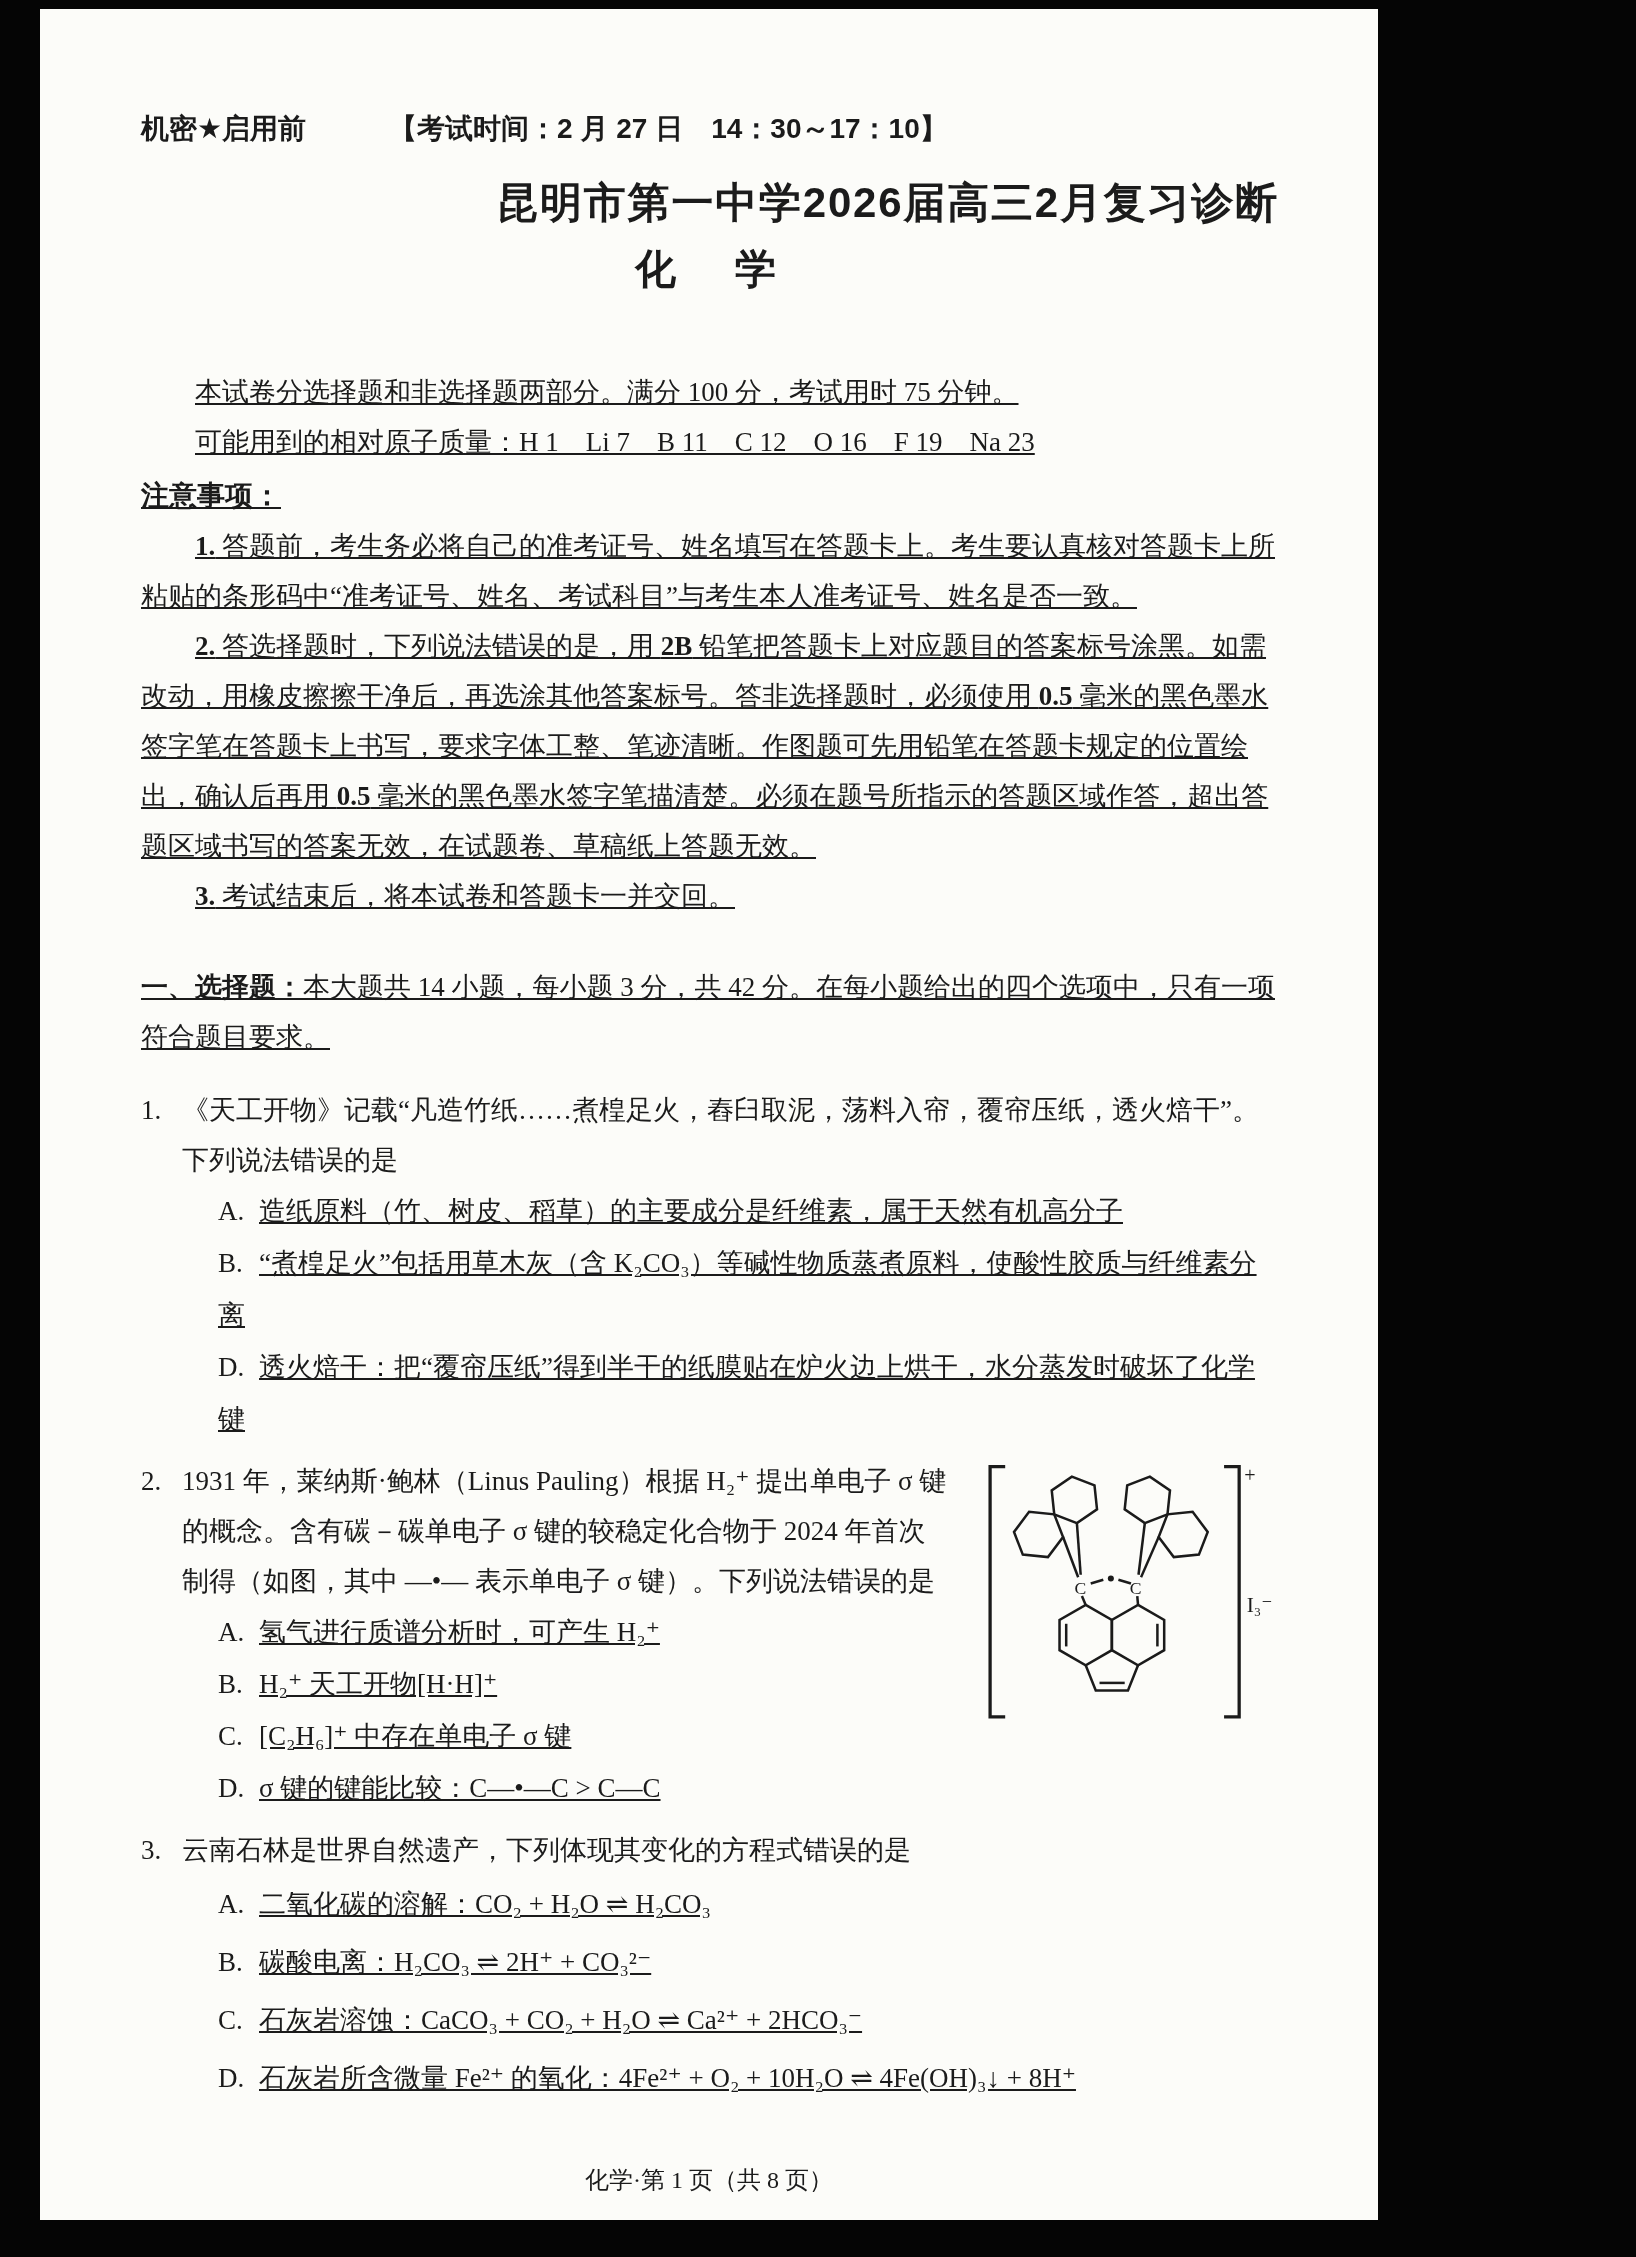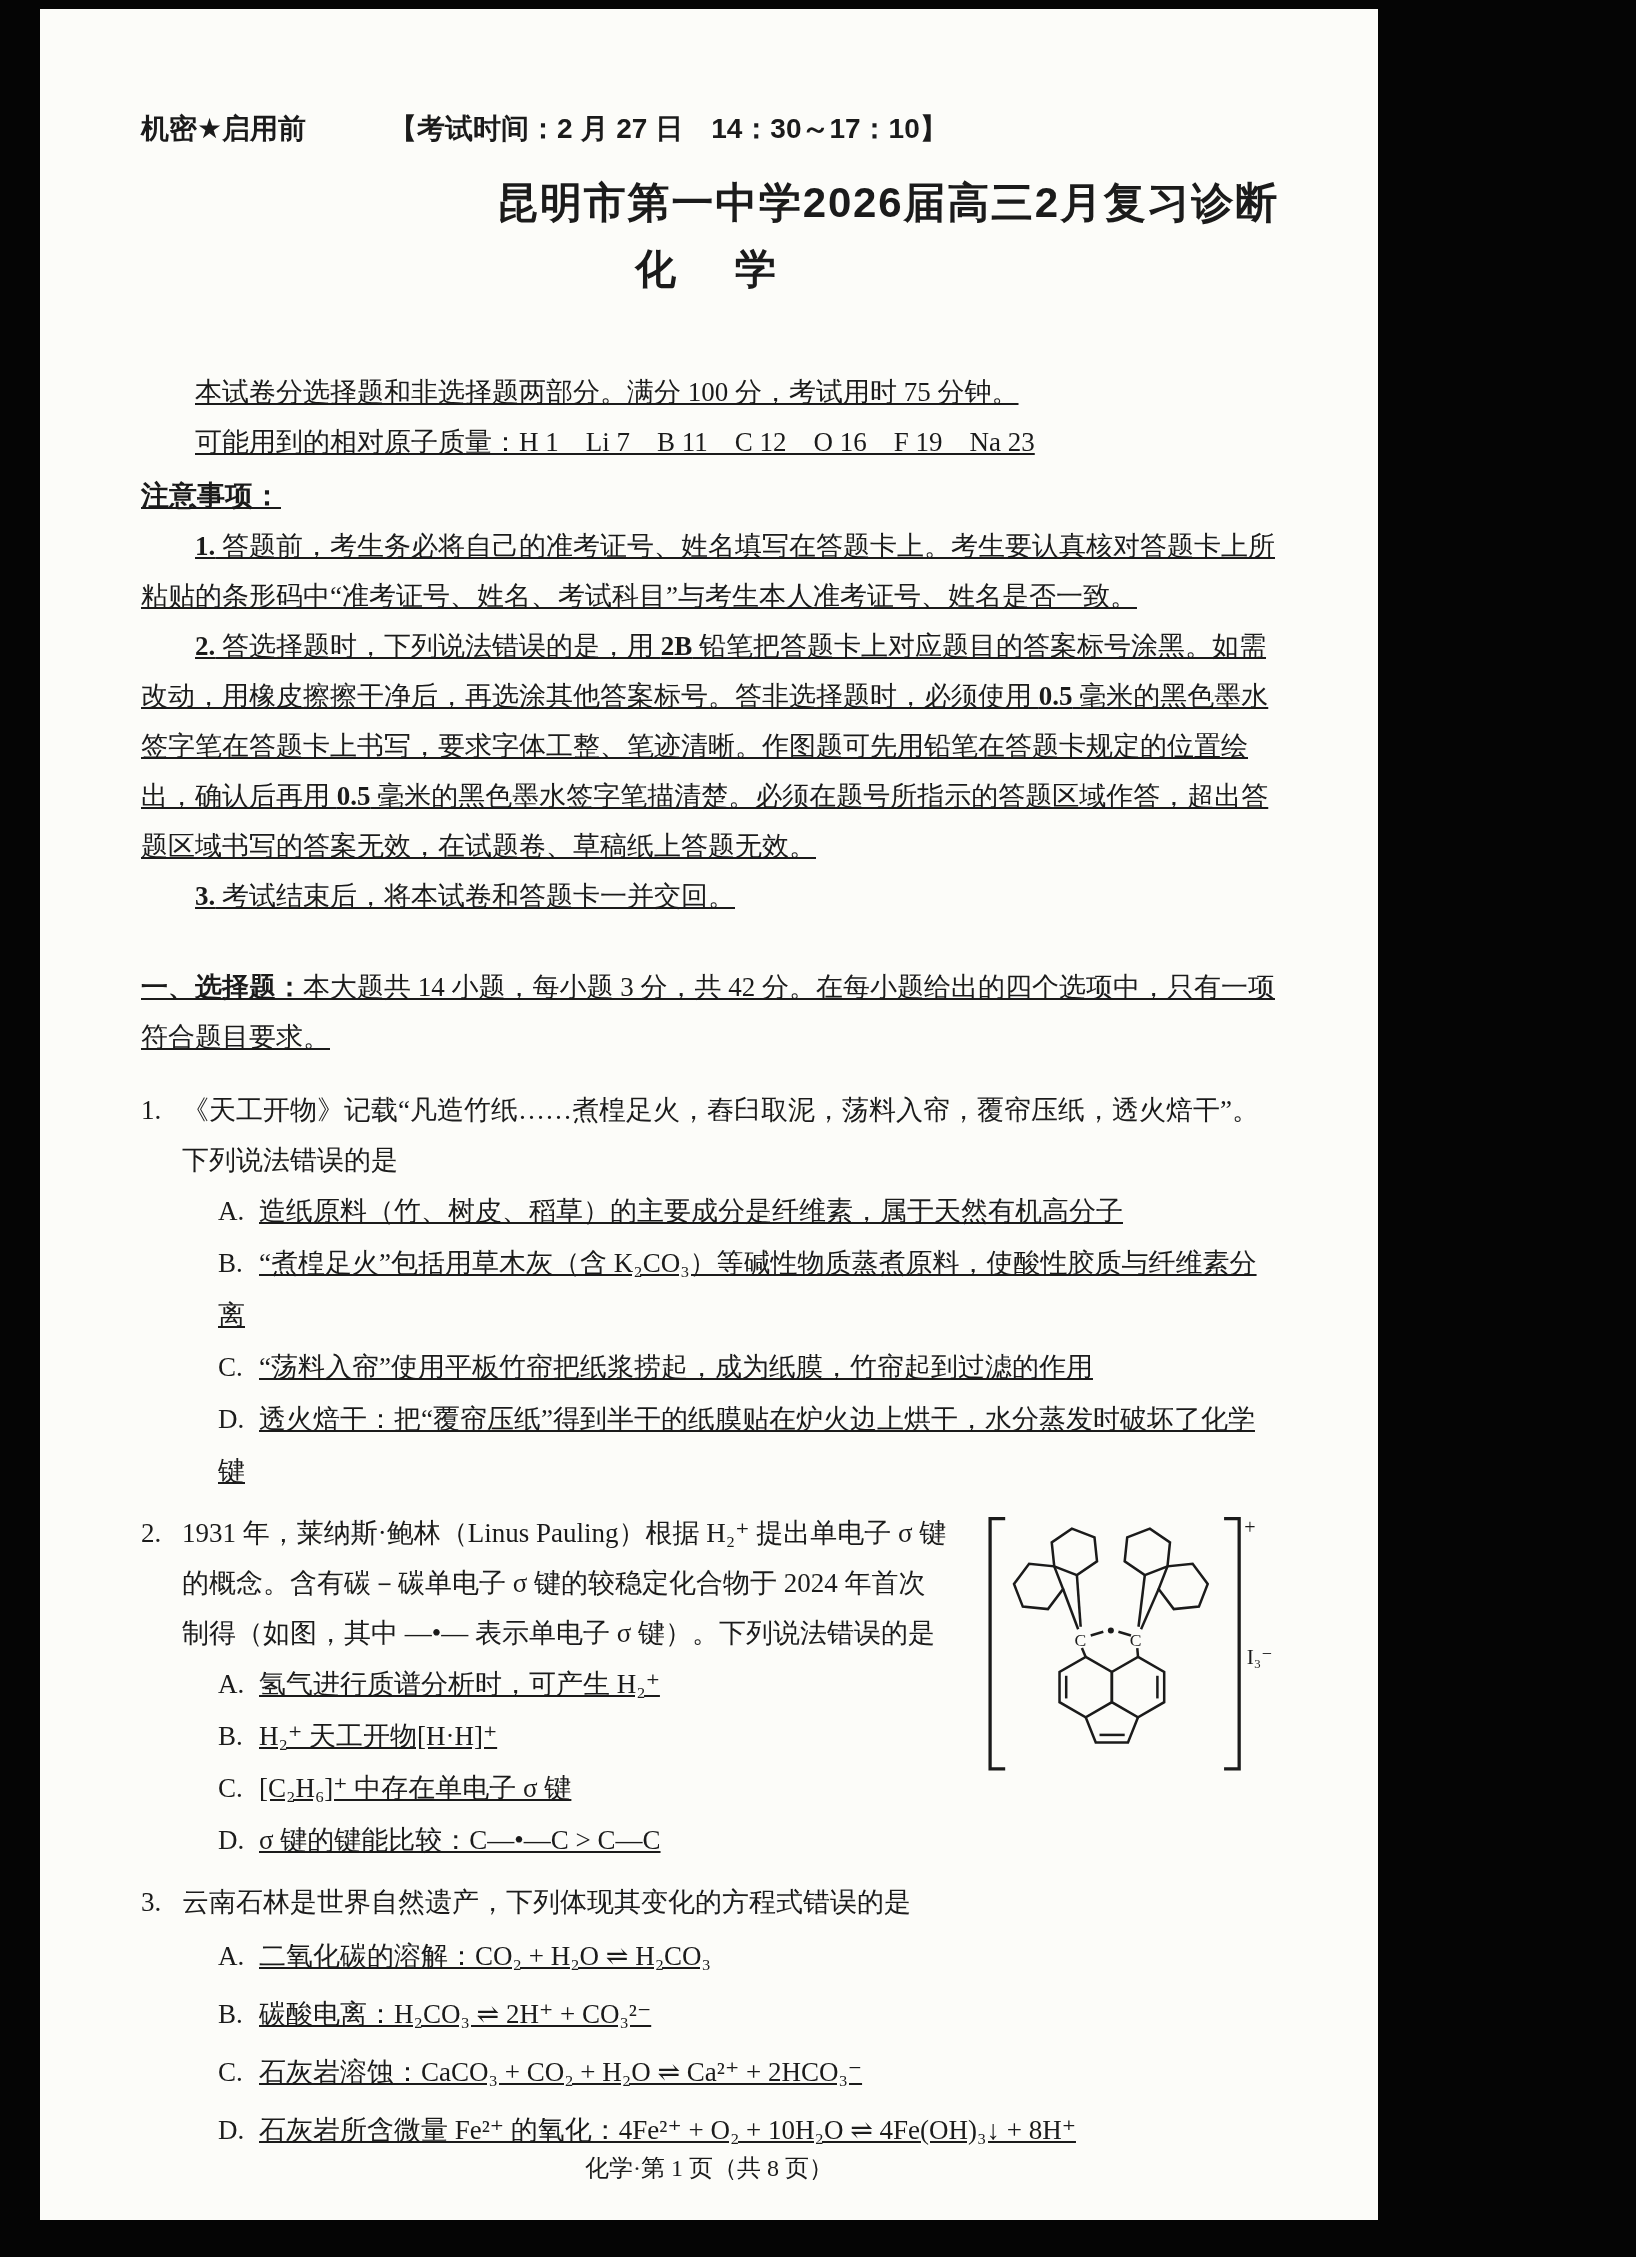--- a/index.html
+++ b/index.html
@@ -39,21 +39,21 @@
   .figure {
     float:right; width:317px; margin:3.6px -12.6px 5.4px 23.4px;
   }
   .figure svg { width:100%; display:block; }
   .mol polygon, .mol polyline, .mol path, .mol line { fill:none; stroke:#1b1b1b; stroke-width:2; }
   .mol .bracket { stroke-width:2.6; }
   .mol circle { fill:#1b1b1b; stroke:none; }
   .mol text { fill:#1b1b1b; font-family:"Liberation Serif","DejaVu Serif",serif; }
 
   .footer {
-    position:absolute; left:0; right:0; bottom:36px; text-align:center;
+    position:absolute; left:0; right:0; bottom:24px; text-align:center;
     font-size:24px; color:#1b1b1b;
   }
 </style>
 </head>
 <body>
 
 <div class="scan">
   <div class="page">
 
     <div class="header-row">
@@ -79,21 +79,20 @@
 
     <p class="section-head"><span class="lbl">一、选择题：</span><span>本大题共 14 小题，每小题 3 分，共 42 分。在每小题给出的四个选项中，只有一项符合题目要求。</span></p>
 
     <div class="gap-s"></div>
 
     <div class="question">
       <span class="qnum">1.</span><span>《天工开物》记载“凡造竹纸……煮楻足火，舂臼取泥，荡料入帘，覆帘压纸，透火焙干”。下列说法错误的是</span>
       <div class="options">
         <p class="option"><span class="olabel">A.</span><span>造纸原料（竹、树皮、稻草）的主要成分是纤维素，属于天然有机高分子</span></p>
         <p class="option"><span class="olabel">B.</span><span>“煮楻足火”包括用草木灰（含 K₂CO₃）等碱性物质蒸煮原料，使酸性胶质与纤维素分离</span></p>
-        <p class="option"><span class="olabel">C.</span><span>“荡料入帘”使用平板竹帘把纸浆捞起，成为纸膜，竹帘起到过滤的作用</span></p>
         <p class="option"><span class="olabel">D.</span><span>透火焙干：把“覆帘压纸”得到半干的纸膜贴在炉火边上烘干，水分蒸发时破坏了化学键</span></p>
       </div>
     </div>
 
     <div class="question">
       <div class="figure">
         <svg class="mol" viewBox="0 0 252 215" style="font-size:30px">
 
           <path class="bracket" d="M24 6 H12 V205 H24"></path>
           <path class="bracket" d="M198 6 H210 V205 H198"></path>

